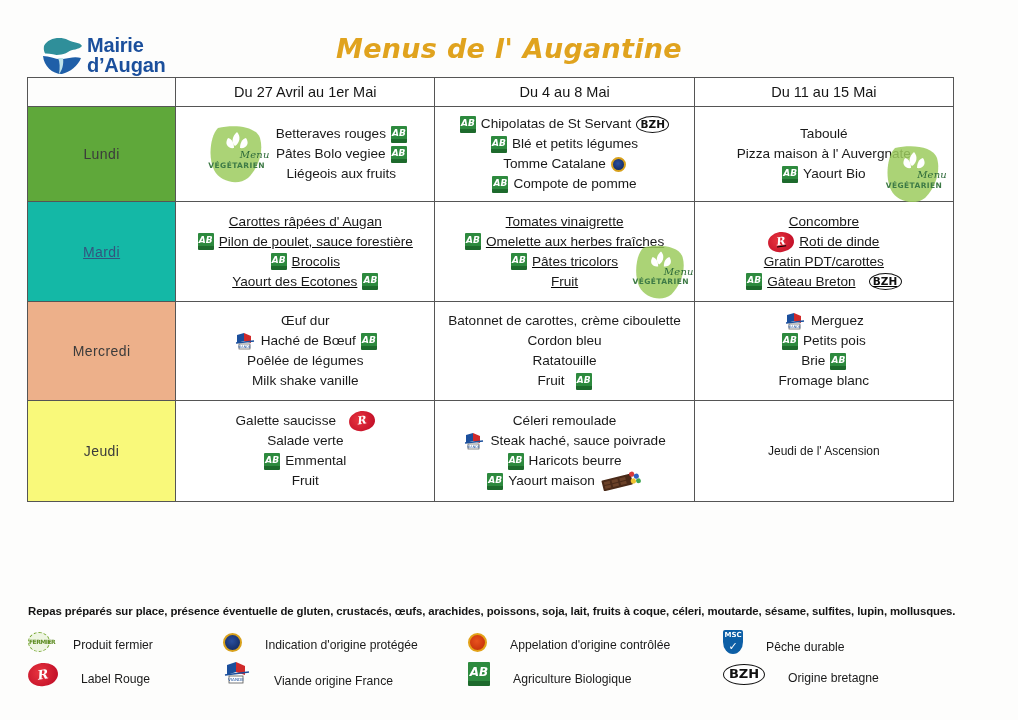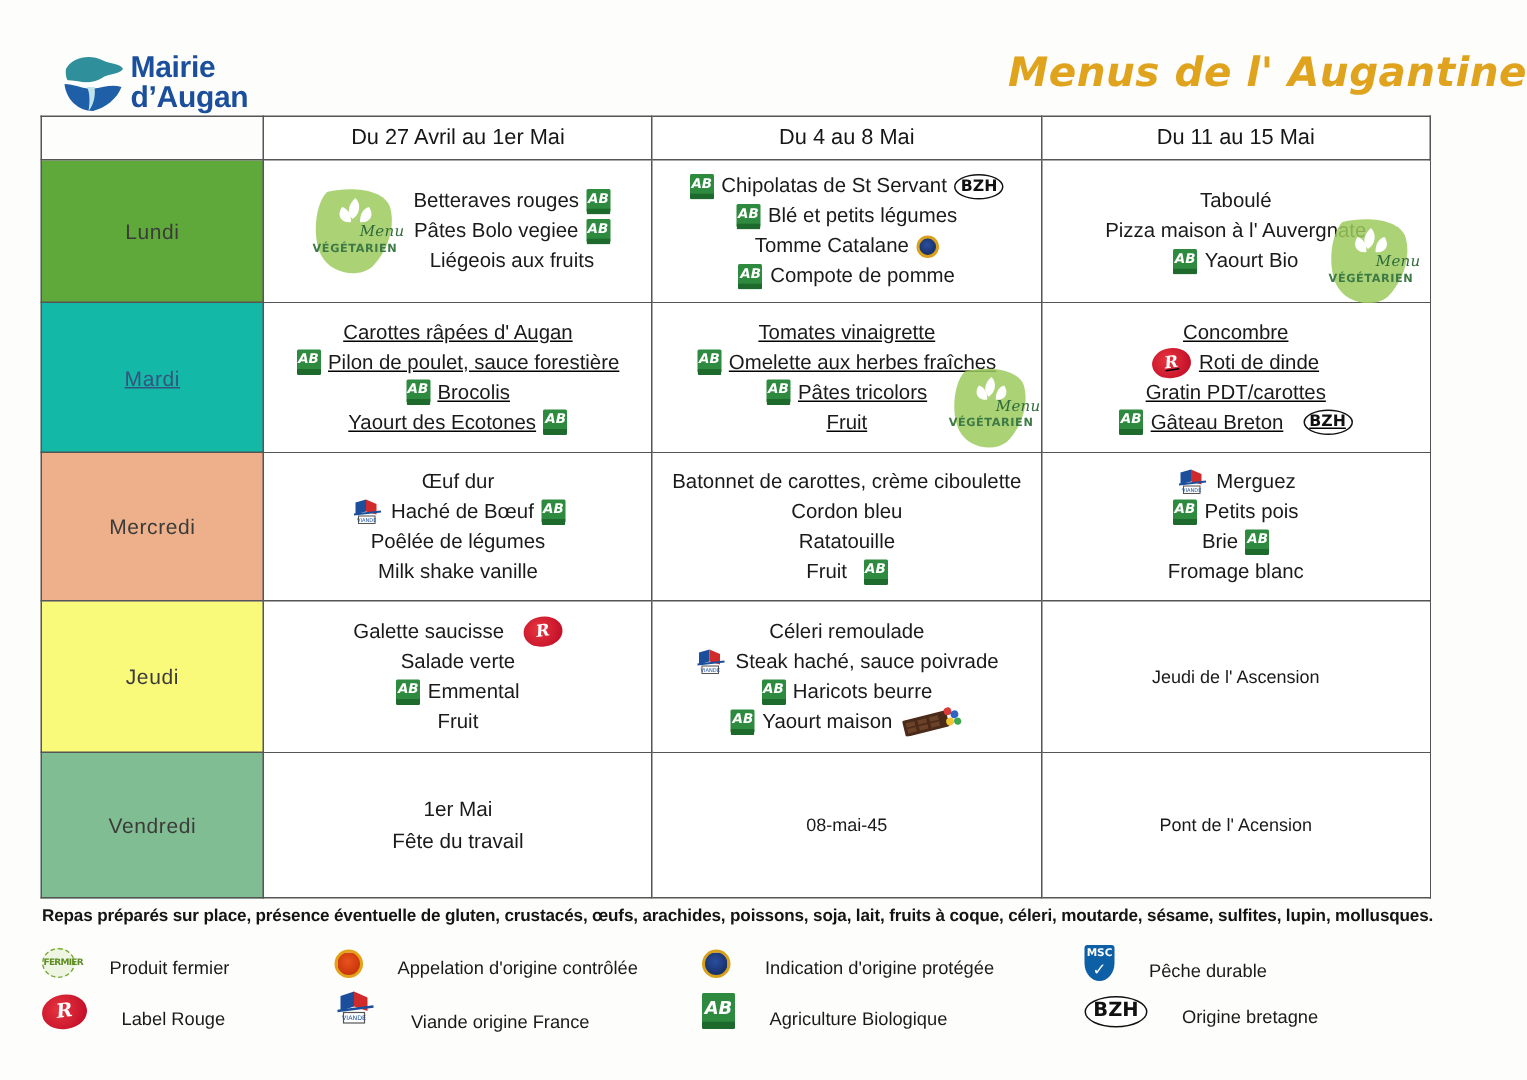--- a/index.html
+++ b/index.html
@@ -28,21 +28,21 @@
   #logo-text {
     color: #1b4f9c;
     font-size: 20px;
     line-height: 20px;
     font-weight: 600;
     letter-spacing: -0.2px;
   }
   #logo-text .l2 { display: block; }
   #title {
     position: absolute; left: 0; top: 33px; width: 1018px;
-    text-align: right;
+    text-align: center;
     font-family: "DejaVu Sans", sans-serif;
     font-size: 27px;
     font-weight: bold;
     font-style: italic;
     color: #e0a31e;
     letter-spacing: 0.3px;
   }
 
   
   #menu-table {
@@ -593,58 +593,40 @@
               </span>
             </div>
           </div>
         </td>
 
         <td class="weekcell">
           <div class="single-line">Jeudi de l' Ascension</div>
         </td>
       </tr>
 
-      <tr class="r-vendredi">
-        <td class="daycell" style="background:#81bd92">Vendredi</td>
-
-        <td class="weekcell">
-          <div class="two-line">
-            <div>1er Mai</div>
-            <div>Fête du travail</div>
-          </div>
-        </td>
-
-        <td class="weekcell">
-          <div class="single-line">08-mai-45</div>
-        </td>
-
-        <td class="weekcell">
-          <div class="single-line">Pont de l' Acension</div>
-        </td>
-      </tr>
     </tbody>
   </table>
 
   <div id="allergens">Repas préparés sur place, présence éventuelle  de gluten, crustacés, œufs, arachides, poissons, soja,  lait, fruits à coque,  céleri,  moutarde, sésame, sulfites,  lupin, mollusques.</div>
 
   <div id="legend">
 
     <div class="legend-item">
       <span class="ic ic-pf"></span>
       <span class="lbl">Produit fermier</span>
     </div>
 
     <div class="legend-item">
+      <span class="ic ic-igp" style="width:19px;height:19px"></span>
+      <span class="lbl">Indication d'origine protégée</span>
+    </div>
+
+    <div class="legend-item">
       <span class="ic ic-aoc" style="width:19px;height:19px"></span>
       <span class="lbl">Appelation d'origine contrôlée</span>
-    </div>
-
-    <div class="legend-item">
-      <span class="ic ic-igp" style="width:19px;height:19px"></span>
-      <span class="lbl">Indication d'origine protégée</span>
     </div>
 
     <div class="legend-item">
       <span class="ic ic-msc"></span>
       <span class="lbl">Pêche durable</span>
     </div>
 
     <div class="legend-item">
       <span class="ic ic-lr" style="width:30px;height:23px;line-height:23px;font-size:13px"></span>
       <span class="lbl">Label Rouge</span>

